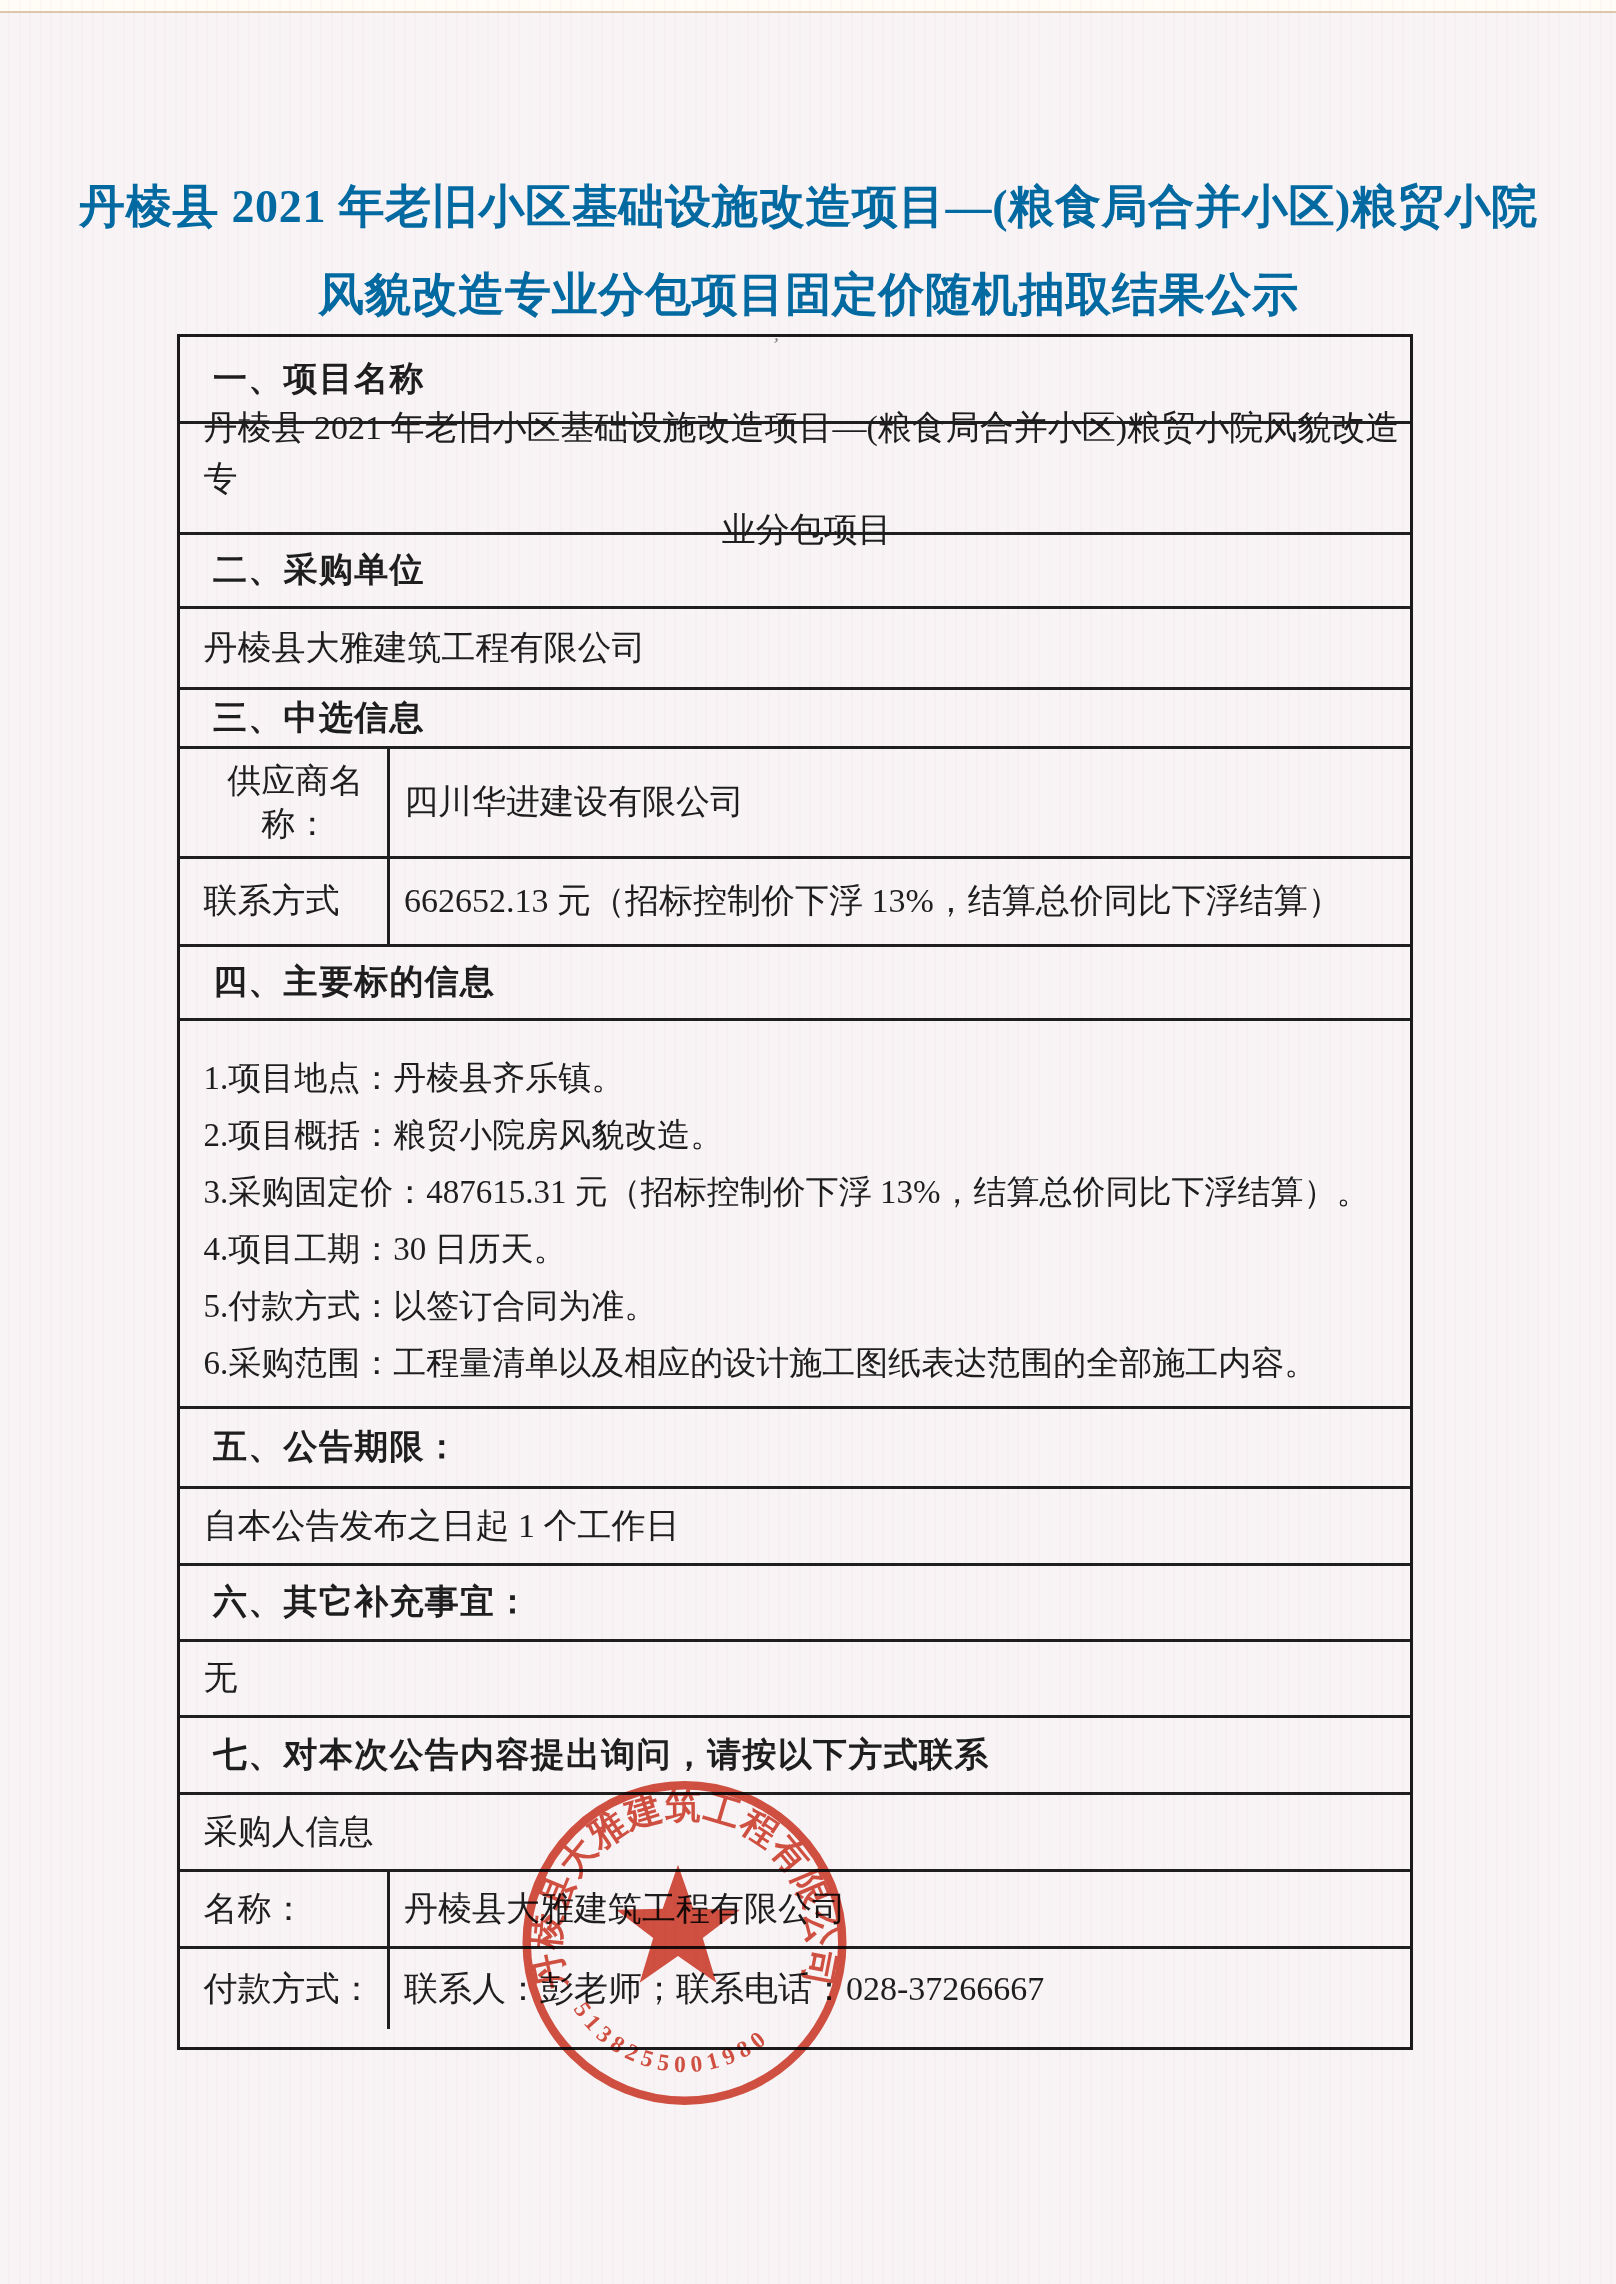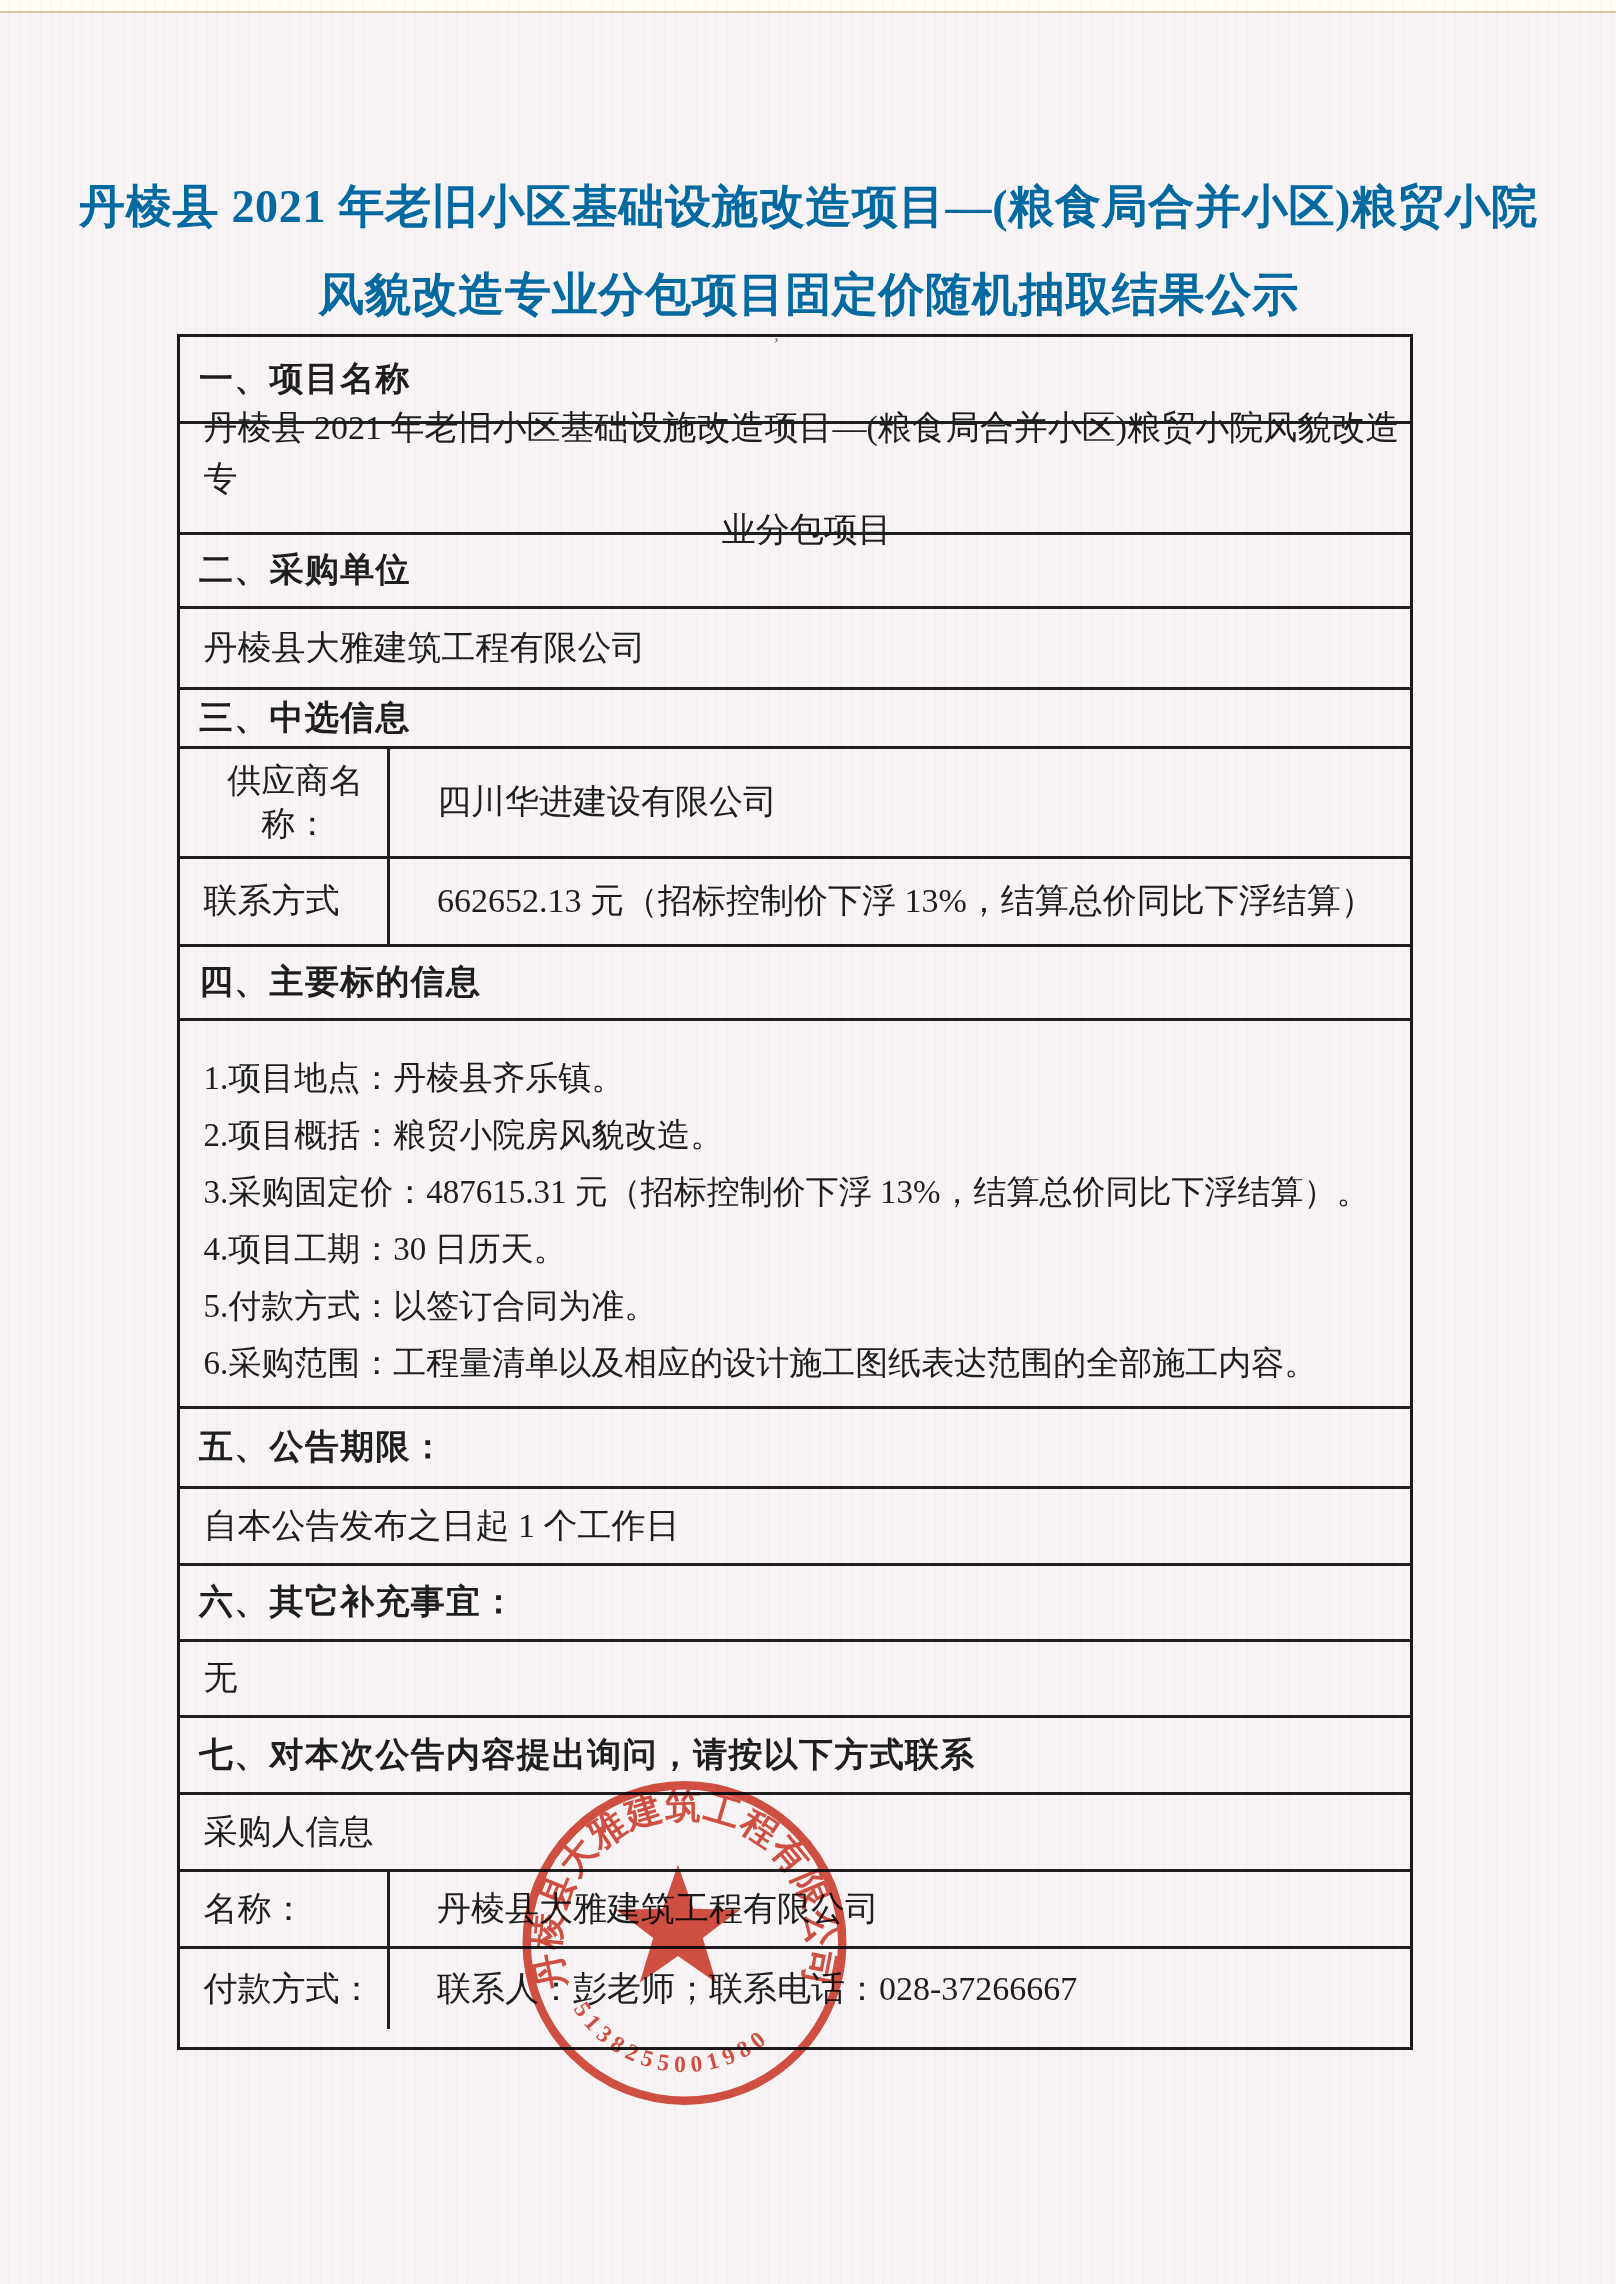--- a/index.html
+++ b/index.html
@@ -26,27 +26,27 @@
     position:absolute;left:177px;top:334px;width:1236px;height:1716px;
     border:3.9px solid #1b1b1b;box-sizing:border-box;
     display:flex;flex-direction:column;
   }
   .row{
     box-sizing:border-box;border-bottom:3.3px solid #1f1f1f;
     display:flex;align-items:center;
     font-size:34px;line-height:1.25;
   }
   .row:last-child{border-bottom:none;}
-  .row.heading{font-weight:bold;padding-left:19px;letter-spacing:1.3px;}
+  .row.heading{font-weight:bold;padding-left:33px;letter-spacing:1.3px;}
   .row.text{padding-left:23.5px;}
   .row.wrap2{flex-direction:column;align-items:center;justify-content:center;padding-left:23.5px;line-height:51px;}
   .row.items{flex-direction:column;align-items:flex-start;justify-content:center;padding:14.3px 19.6px 0 23.5px;line-height:57px;font-size:33px;}
   .row.cols{padding:0;align-items:stretch;}
   .cell-label{width:210px;border-right:3.3px solid #1f1f1f;box-sizing:border-box;display:flex;align-items:center;padding-left:23.5px;text-align:center;}
-  .cell-value{flex:1;display:flex;align-items:center;padding-left:47px;}
+  .cell-value{flex:1;display:flex;align-items:center;padding-left:14px;}
   .speck{position:absolute;left:772px;top:334px;font-size:19.6px;color:#555;transform:rotate(12deg);opacity:.75;}
   .seal{
     position:absolute;left:515px;top:1780px;width:339px;height:339px;
     mix-blend-mode:multiply;opacity:.88;
   }
   .seal text{font-family:"Liberation Serif","DejaVu Serif",serif;font-weight:bold;}
 </style>
 </head>
 <body>
 

